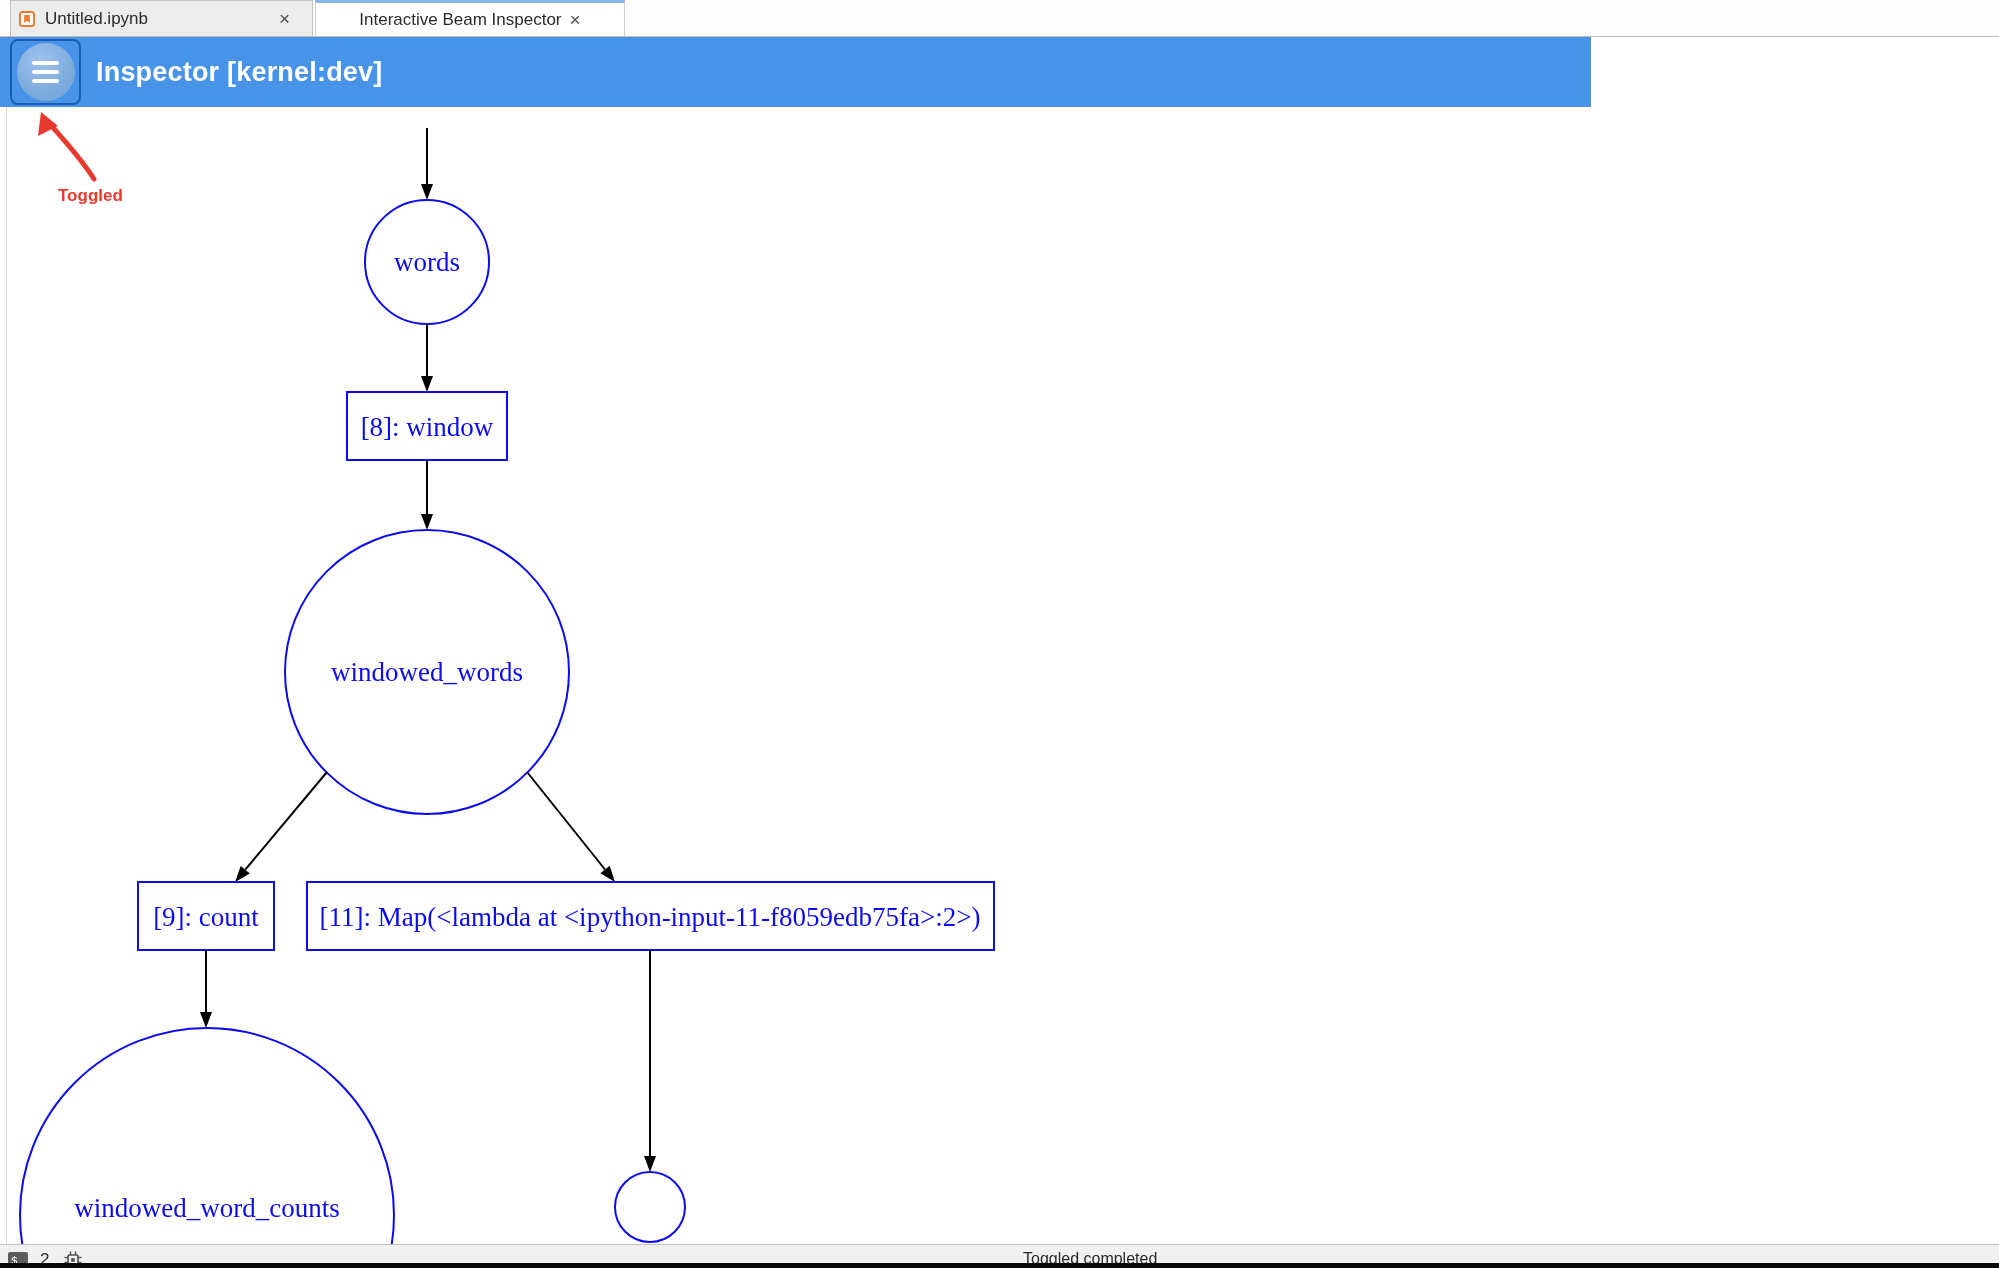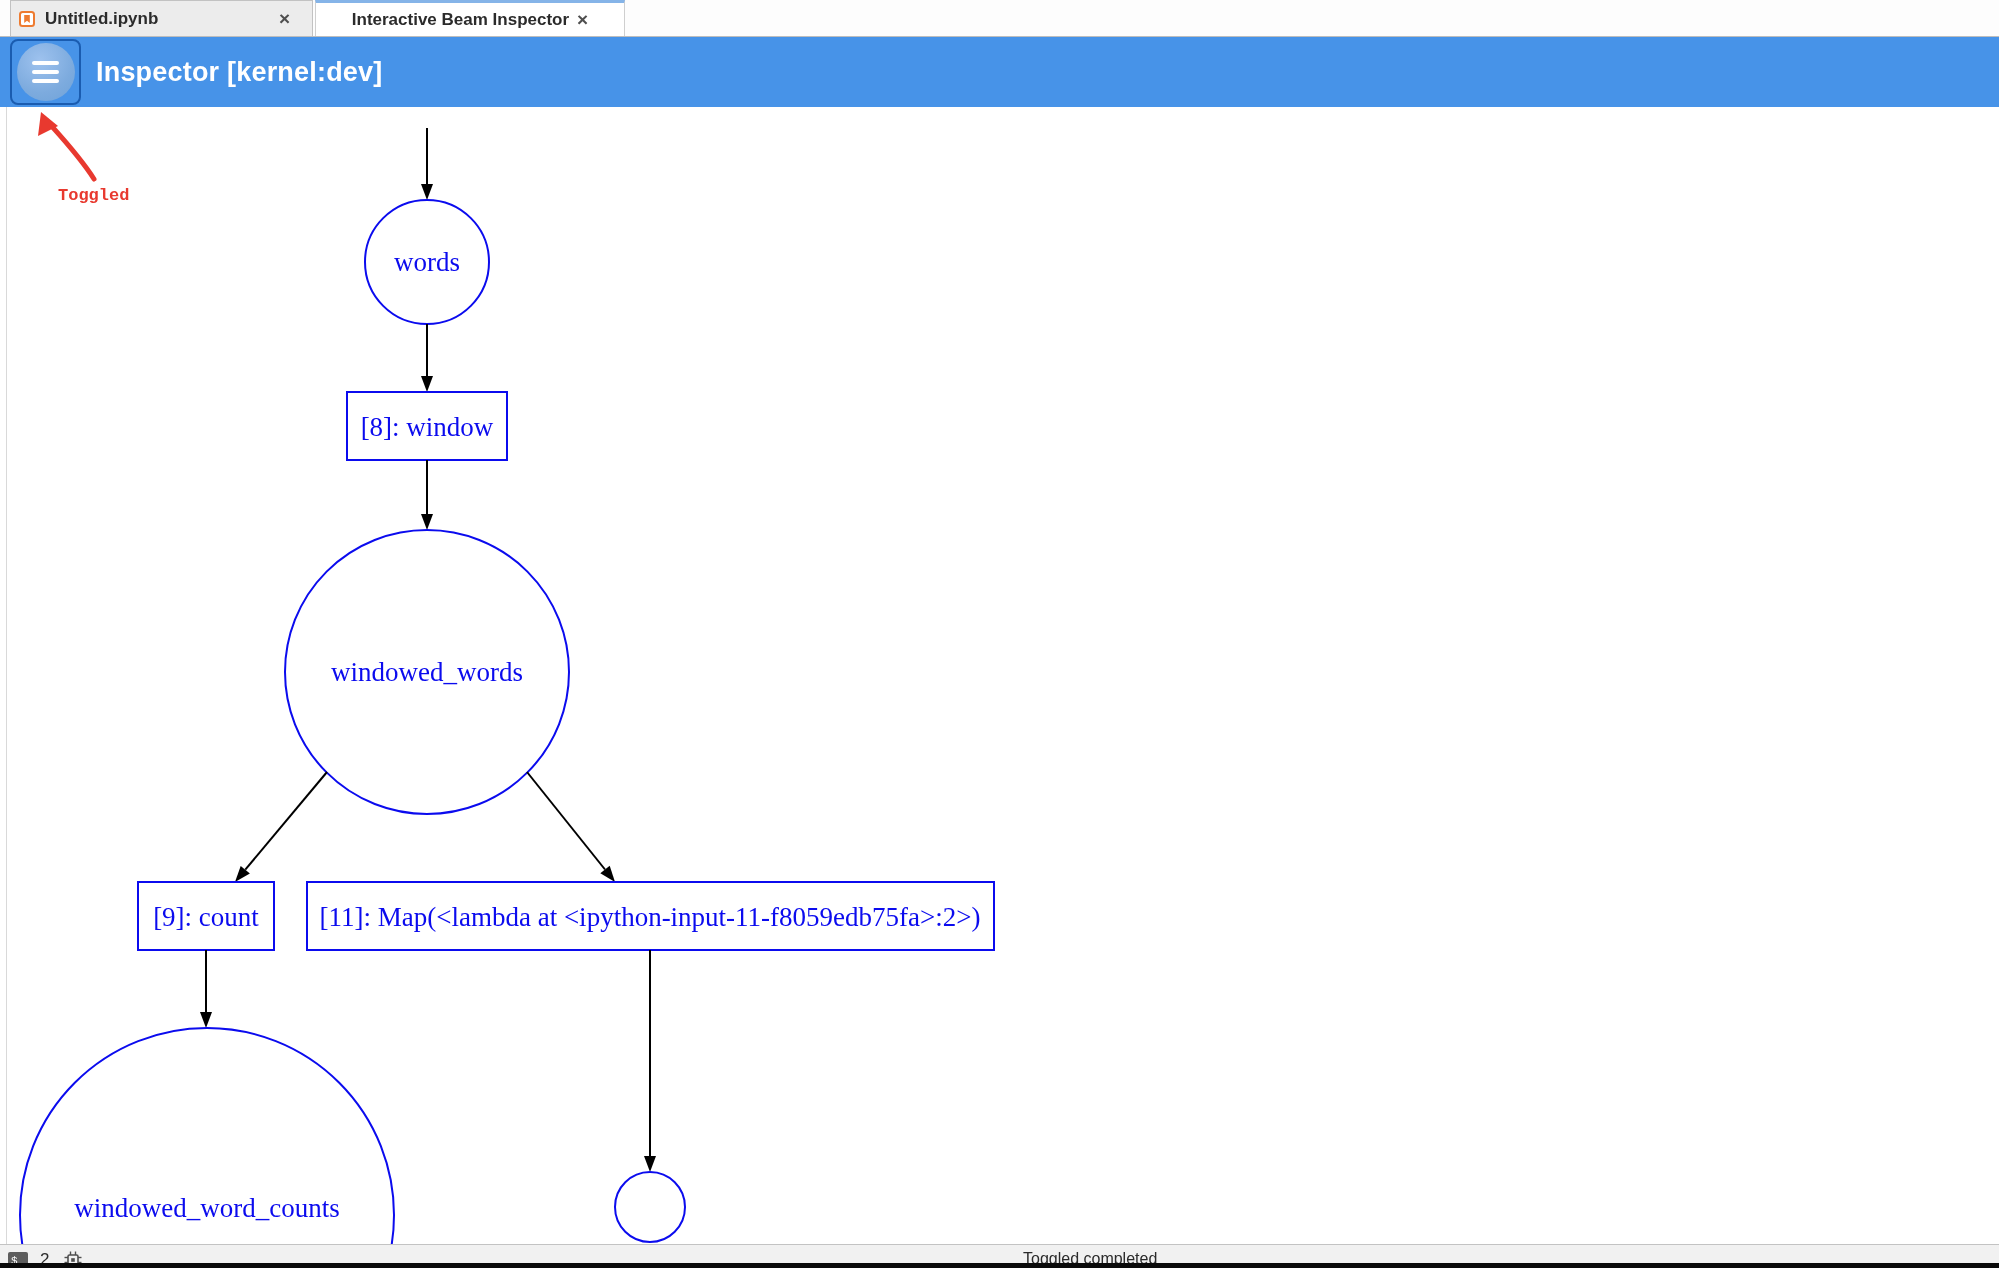--- a/index.html
+++ b/index.html
@@ -1,51 +1,51 @@
 <!DOCTYPE html>
 <html><head>
 <meta charset="utf-8">
 <style>
   html,body{margin:0;padding:0;background:#fff;}
   .app{position:relative;width:1999px;height:1268px;overflow:hidden;
        font-family:"Liberation Sans","DejaVu Sans",sans-serif;background:#fff;}
 
   
   .tabbar{position:absolute;left:0;top:0;width:1999px;height:37px;background:#fdfdfd;
-          border-bottom:1px solid #bdbdbd;box-sizing:border-box;font-weight:bold;}
+          border-bottom:1px solid #bdbdbd;box-sizing:border-box;}
   .tab{position:absolute;top:0;height:36px;display:flex;align-items:center;
        box-sizing:border-box;font-size:17px;color:#2b2b2b;cursor:default;}
   .tab-inactive{left:10px;width:303px;background:#ececec;
        border:1px solid #c2c2c2;border-bottom:none;padding:0 22px 0 8px;}
   .tab-active{left:315px;width:310px;background:#ffffff;
        border-left:1px solid #cfcfcf;border-right:1px solid #cfcfcf;
        border-top:3px solid #85b4e8;justify-content:center;gap:8px;}
   .tab-label{white-space:nowrap;overflow:hidden;}
   .tab-inactive .tab-label{margin-left:10px;}
   .close-x{font-size:19px;color:#4f4f4f;line-height:1;}
   .tab-inactive .close-x{margin-left:auto;}
 
   
-  .header{position:absolute;left:0;top:37px;width:1999px;height:70px;background:#4793e8;}
+  .header{position:absolute;left:0;top:37px;width:1591px;height:70px;background:#4793e8;}
   .menu-btn{position:absolute;left:10px;top:2px;width:71px;height:66px;
             background:#4793e8;border:2px solid #1a5cb0;border-radius:8px;
             box-sizing:border-box;display:flex;align-items:center;justify-content:center;}
   .menu-circle{width:58px;height:58px;border-radius:50%;
             background:radial-gradient(circle at 40% 30%, #9ec2ee 0%, #7dabde 60%, #6fa2d8 100%);
             display:flex;align-items:center;justify-content:center;}
   .menu-bars{display:flex;flex-direction:column;gap:5px;}
   .menu-bars span{display:block;width:27px;height:4px;background:#ffffff;border-radius:2px;}
   .header-title{position:absolute;left:96px;top:0;height:70px;display:flex;align-items:center;
             color:#ffffff;font-size:27px;font-weight:bold;letter-spacing:0.2px;}
 
   
   .content{position:absolute;left:0;top:107px;width:1999px;height:1137px;background:#ffffff;}
   .content-edge{position:absolute;left:6px;top:0;width:1px;height:1137px;background:#d9d9d9;}
   svg text.gtext{font-family:"Liberation Serif","DejaVu Serif",serif;font-size:27px;fill:#0b0bee;}
-  .toggled-label{position:absolute;left:58px;top:79px;color:#e8392f;font-size:17px;font-weight:bold;font-family:Liberation Mono, monospace;}
+  .toggled-label{position:absolute;left:58px;top:79px;color:#e8392f;font-size:17px;font-weight:bold;}
 
   
   .statusbar{position:absolute;left:0;top:1244px;width:1999px;height:24px;background:#f1f1f1;
              border-top:1px solid #c3c3c3;box-sizing:border-box;}
   .term-icon{position:absolute;left:8px;top:7px;width:20px;height:15px;background:#5d5d5d;
              border-radius:2px;color:#fff;font-family:"Liberation Mono","DejaVu Sans Mono",monospace;
              font-size:11px;display:flex;align-items:flex-end;padding-left:3px;box-sizing:border-box;}
   .term-count{position:absolute;left:40px;top:5px;font-size:17px;color:#2d2d2d;}
   .kernel-icon{position:absolute;left:64px;top:6px;}
   .status-msg{position:absolute;left:1023px;top:5px;font-size:16px;color:#2a2a2a;}

